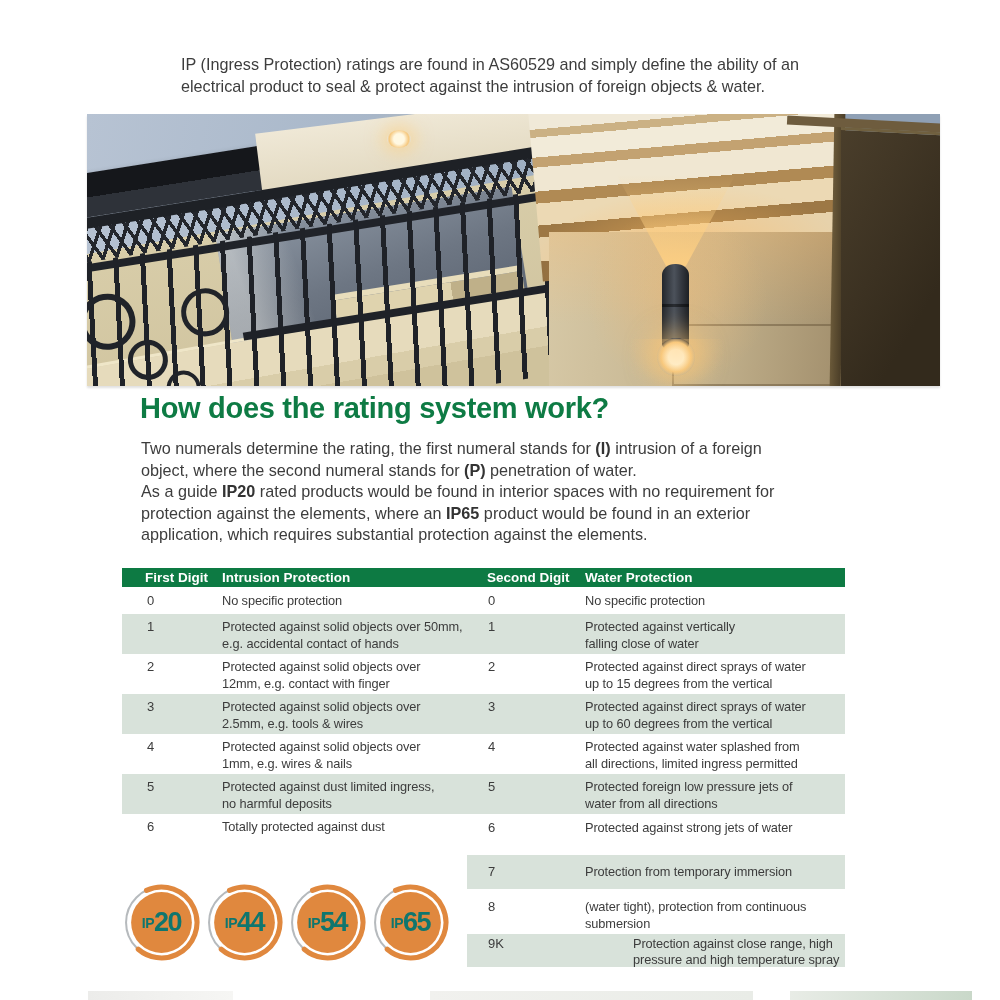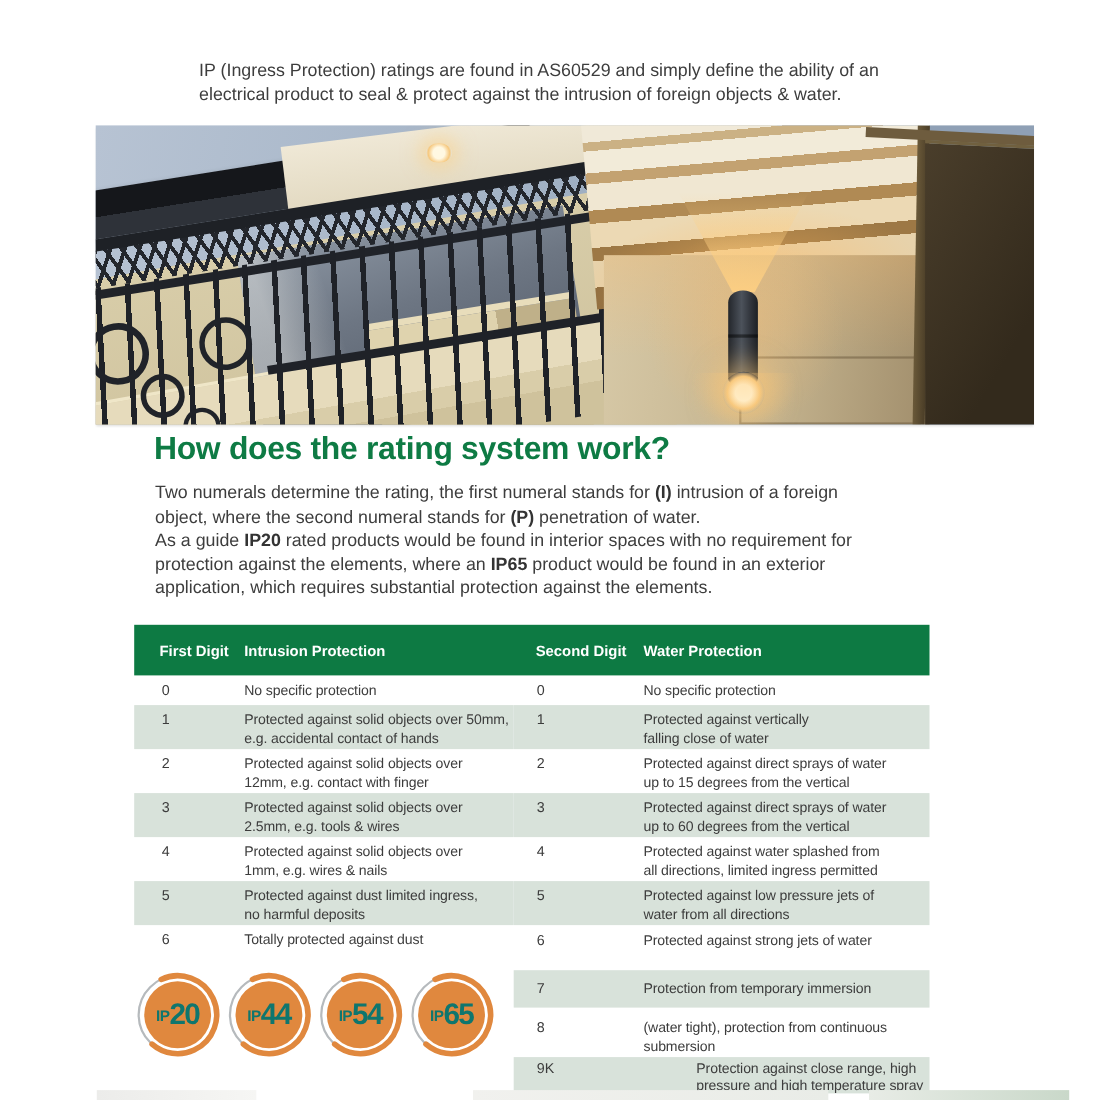--- a/index.html
+++ b/index.html
@@ -87,21 +87,21 @@
                background:radial-gradient(50% 90% at 50% 15%, rgba(255,200,120,.4), transparent 70%); }
   .right-post { left:745px; top:0; width:11px; height:272px; transform:rotate(1deg);
                 background:linear-gradient(90deg,#6a5939,#4a3d27); }
   .right-rail { left:700px; top:6px; width:170px; height:9px; transform:rotate(3deg); background:#6e5c3e; }
   .right-panel { left:754px; top:16px; width:110px; height:270px; transform:skewY(3deg);
                  border-top:3px solid #70603f;
                  background:linear-gradient(120deg,#4a3e2b,#332a1c 70%); }
 
   
   .iptable { position:absolute; left:122px; top:568px; width:723px; font-size:13px; }
-  .thead { display:flex; align-items:center; height:46px; background:#0d7a43; color:#ffffff;
+  .thead { display:flex; align-items:center; height:19px; background:#0d7a43; color:#ffffff;
            font-weight:bold; font-size:13.5px; }
   .th1 { padding-left:23px; width:100px; }
   .th2 { width:245px; }
   .th3 { padding-left:20px; width:118px; }
   .cols { display:flex; align-items:flex-start; }
   .col-left  { width:345px; }
   .col-right { width:378px; }
   .trow { display:flex; }
   .shade { background:#d8e2da; }
   .h27 { height:27px; padding-top:6px; }
@@ -240,21 +240,21 @@
             <span class="desc">Protected against direct sprays of water
 up to 60 degrees from the vertical</span>
           </div>
         <div class="trow h40">
             <span class="digit">4</span>
             <span class="desc">Protected against water splashed from
 all directions, limited ingress permitted</span>
           </div>
         <div class="trow h40 shade">
             <span class="digit">5</span>
-            <span class="desc">Protected against low pressure jets of
+            <span class="desc">Protected foreign low pressure jets of
 water from all directions</span>
           </div>
         <div class="trow h27">
             <span class="digit">6</span>
             <span class="desc">Protected against strong jets of water</span>
           </div>
         <div class="gap"></div>
         <div class="trow h34 shade">
             <span class="digit">7</span>
             <span class="desc">Protection from temporary immersion</span>

